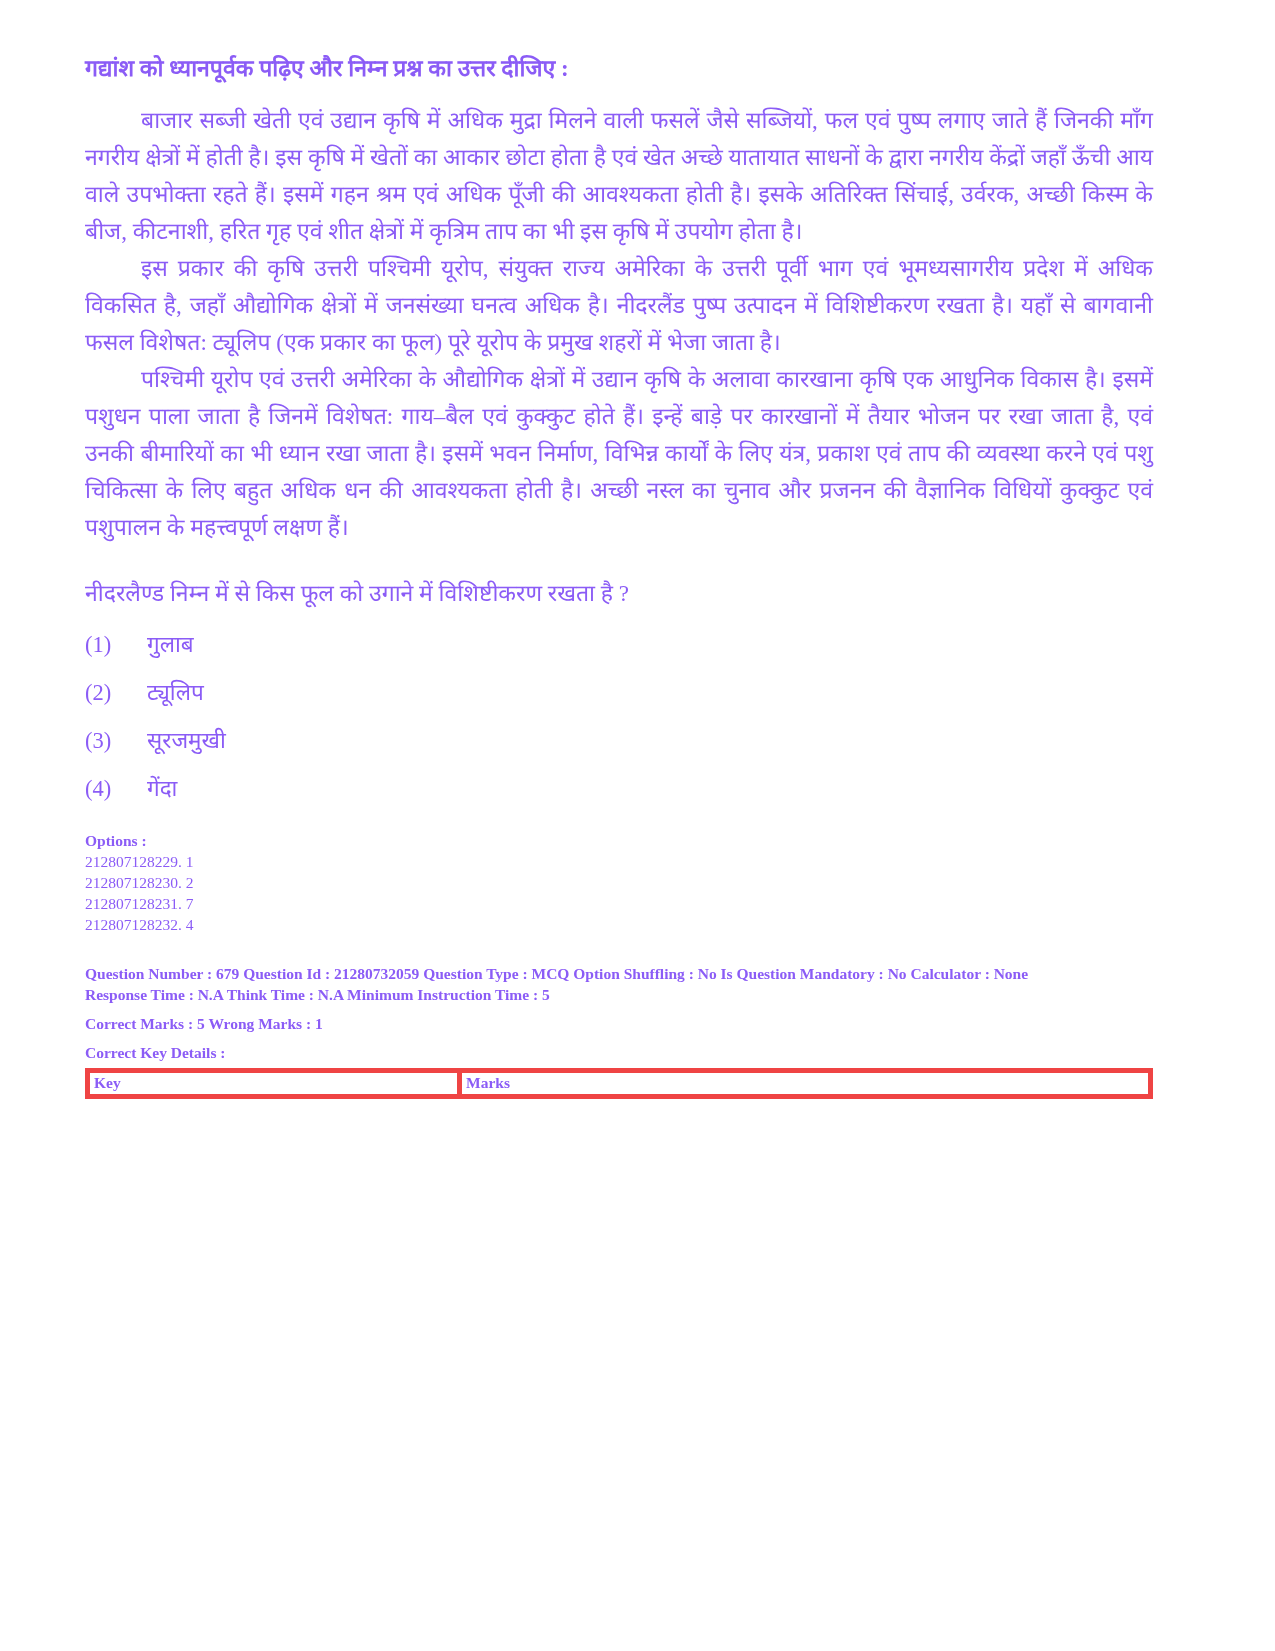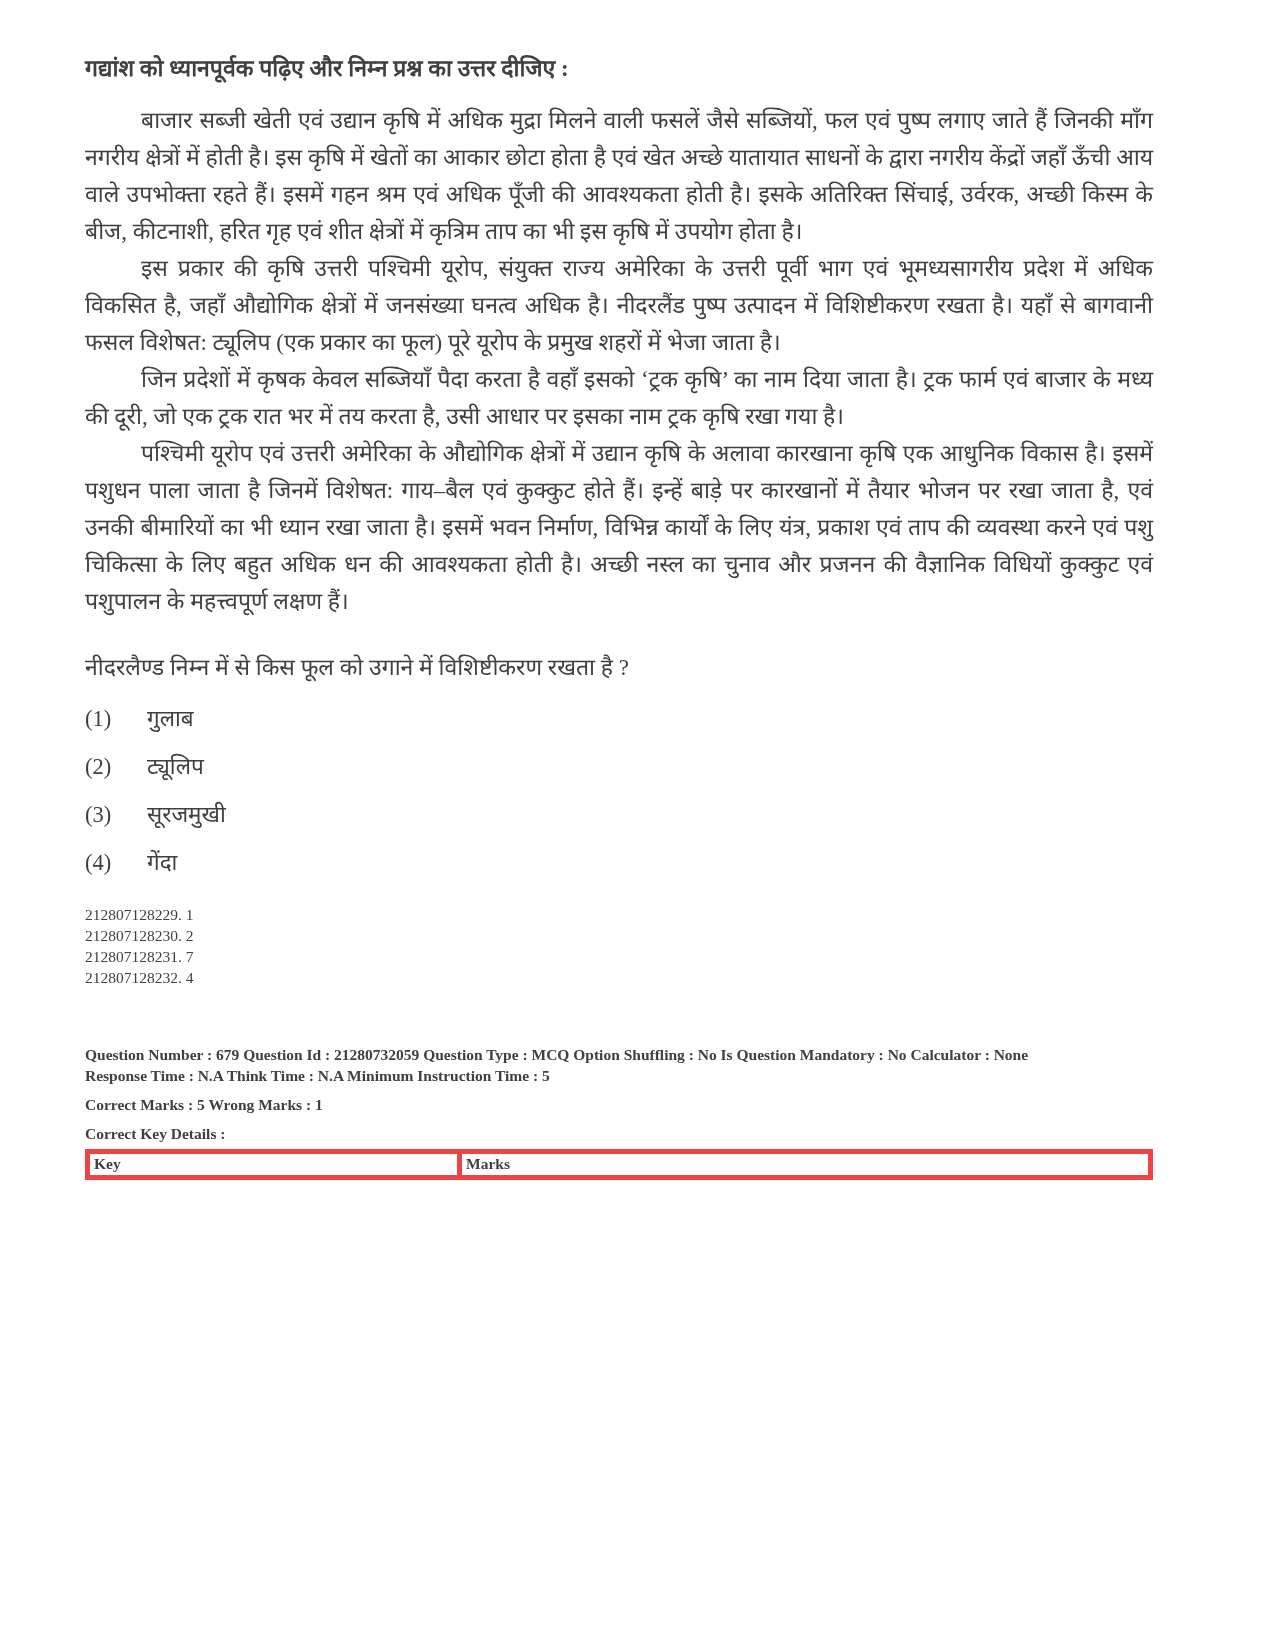--- a/index.html
+++ b/index.html
@@ -3,21 +3,21 @@
 <meta charset="utf-8">
 <style>
   * { margin:0; padding:0; box-sizing:border-box; }
   html, body { background:#ffffff; }
   .page {
     position:relative;
     width:1275px;
     min-height:1651px;
     margin:0 auto;
     background:#ffffff;
-    color:#404040;
+    color:#8b5cf6;
     padding:52px 122px 60px 85px;
     font-family:"Liberation Serif", "DejaVu Serif", serif;
   }
   .passage-heading {
     font-size:23px;
     font-weight:bold;
     margin-bottom:16px;
     line-height:34px;
   }
   .para {
@@ -41,21 +41,21 @@
   }
   .option-num { width:62px; flex:0 0 62px; }
   .option-label { flex:1; }
   .small-serif {
     font-family:"Liberation Serif", "DejaVu Serif", serif;
     font-size:15.5px;
     line-height:21px;
   }
   .options-ids { margin-top:26px; }
   .options-ids-heading { font-weight:bold; }
-  .meta-block { margin-top:56px; }
+  .meta-block { margin-top:28px; }
   .meta-line { font-weight:bold; }
   .meta-marks { font-weight:bold; margin-top:8px; }
   .meta-keydetails { font-weight:bold; margin-top:8px; }
   table.key-table {
     border-collapse:collapse;
     width:100%;
     margin-top:5px;
     table-layout:fixed;
   }
   table.key-table th, table.key-table td {
@@ -72,21 +72,20 @@
 </style>
 </head>
 <body>
 
 <div class="page">
 
   <div class="passage-heading">गद्यांश को ध्यानपूर्वक पढ़िए और निम्न प्रश्न का उत्तर दीजिए :</div>
 
   <div class="para">बाजार सब्जी खेती एवं उद्यान कृषि में अधिक मुद्रा मिलने वाली फसलें जैसे सब्जियों, फल एवं पुष्प लगाए जाते हैं जिनकी माँग नगरीय क्षेत्रों में होती है।  इस कृषि में खेतों का आकार छोटा होता है एवं खेत अच्छे यातायात साधनों के द्वारा नगरीय केंद्रों जहाँ ऊँची आय वाले उपभोक्ता रहते हैं।  इसमें गहन श्रम एवं अधिक पूँजी की आवश्यकता होती है।  इसके अतिरिक्त सिंचाई, उर्वरक, अच्छी किस्म के बीज, कीटनाशी, हरित गृह एवं शीत क्षेत्रों में कृत्रिम ताप का भी इस कृषि में उपयोग होता है।</div>
   <div class="para">इस प्रकार की कृषि उत्तरी पश्चिमी यूरोप, संयुक्त राज्य अमेरिका के उत्तरी पूर्वी भाग एवं भूमध्यसागरीय प्रदेश में अधिक विकसित है, जहाँ औद्योगिक क्षेत्रों में जनसंख्या घनत्व अधिक है।  नीदरलैंड पुष्प उत्पादन में विशिष्टीकरण रखता है।  यहाँ से बागवानी फसल विशेषत: ट्यूलिप (एक प्रकार का फूल) पूरे यूरोप के प्रमुख शहरों में भेजा जाता है।</div>
-  <div class="para">जिन प्रदेशों में कृषक केवल सब्जियाँ पैदा करता है वहाँ इसको ‘ट्रक कृषि’ का नाम दिया जाता है।  ट्रक फार्म एवं बाजार के मध्य की दूरी, जो एक ट्रक रात भर में तय करता है, उसी आधार पर इसका नाम ट्रक कृषि रखा गया है।</div>
   <div class="para">पश्चिमी यूरोप एवं उत्तरी अमेरिका के औद्योगिक क्षेत्रों में उद्यान कृषि के अलावा कारखाना कृषि एक आधुनिक विकास है।  इसमें पशुधन पाला जाता है जिनमें विशेषत: गाय–बैल एवं कुक्कुट होते हैं।  इन्हें बाड़े पर कारखानों में तैयार भोजन पर रखा जाता है, एवं उनकी बीमारियों का भी ध्यान रखा जाता है।  इसमें भवन निर्माण, विभिन्न कार्यों के लिए यंत्र, प्रकाश एवं ताप की व्यवस्था करने एवं पशु चिकित्सा के लिए बहुत अधिक धन की आवश्यकता होती है।  अच्छी नस्ल का चुनाव और प्रजनन की वैज्ञानिक विधियों कुक्कुट एवं पशुपालन के महत्त्वपूर्ण लक्षण हैं।</div>
 
   <div class="question-text">नीदरलैण्ड निम्न में से किस फूल को उगाने में विशिष्टीकरण रखता है ?</div>
 
   <div class="options">
     <div class="option-row">
       <span class="option-num">(1)</span>
       <span class="option-label">गुलाब</span>
     </div>
     <div class="option-row">
@@ -97,20 +96,21 @@
       <span class="option-num">(3)</span>
       <span class="option-label">सूरजमुखी</span>
     </div>
     <div class="option-row">
       <span class="option-num">(4)</span>
       <span class="option-label">गेंदा</span>
     </div>
   </div>
 
   <div class="options-ids small-serif">
+    <div class="options-ids-heading">Options :</div>
     <div>212807128229. 1</div>
     <div>212807128230. 2</div>
     <div>212807128231. 7</div>
     <div>212807128232. 4</div>
   </div>
 
   <div class="meta-block small-serif">
     <div class="meta-line">Question Number : 679 Question Id : 21280732059 Question Type : MCQ Option Shuffling : No Is Question Mandatory : No Calculator : None</div>
     <div class="meta-line">Response Time : N.A Think Time : N.A Minimum Instruction Time : 5</div>
     <div class="meta-marks">Correct Marks : 5 Wrong Marks : 1</div>

